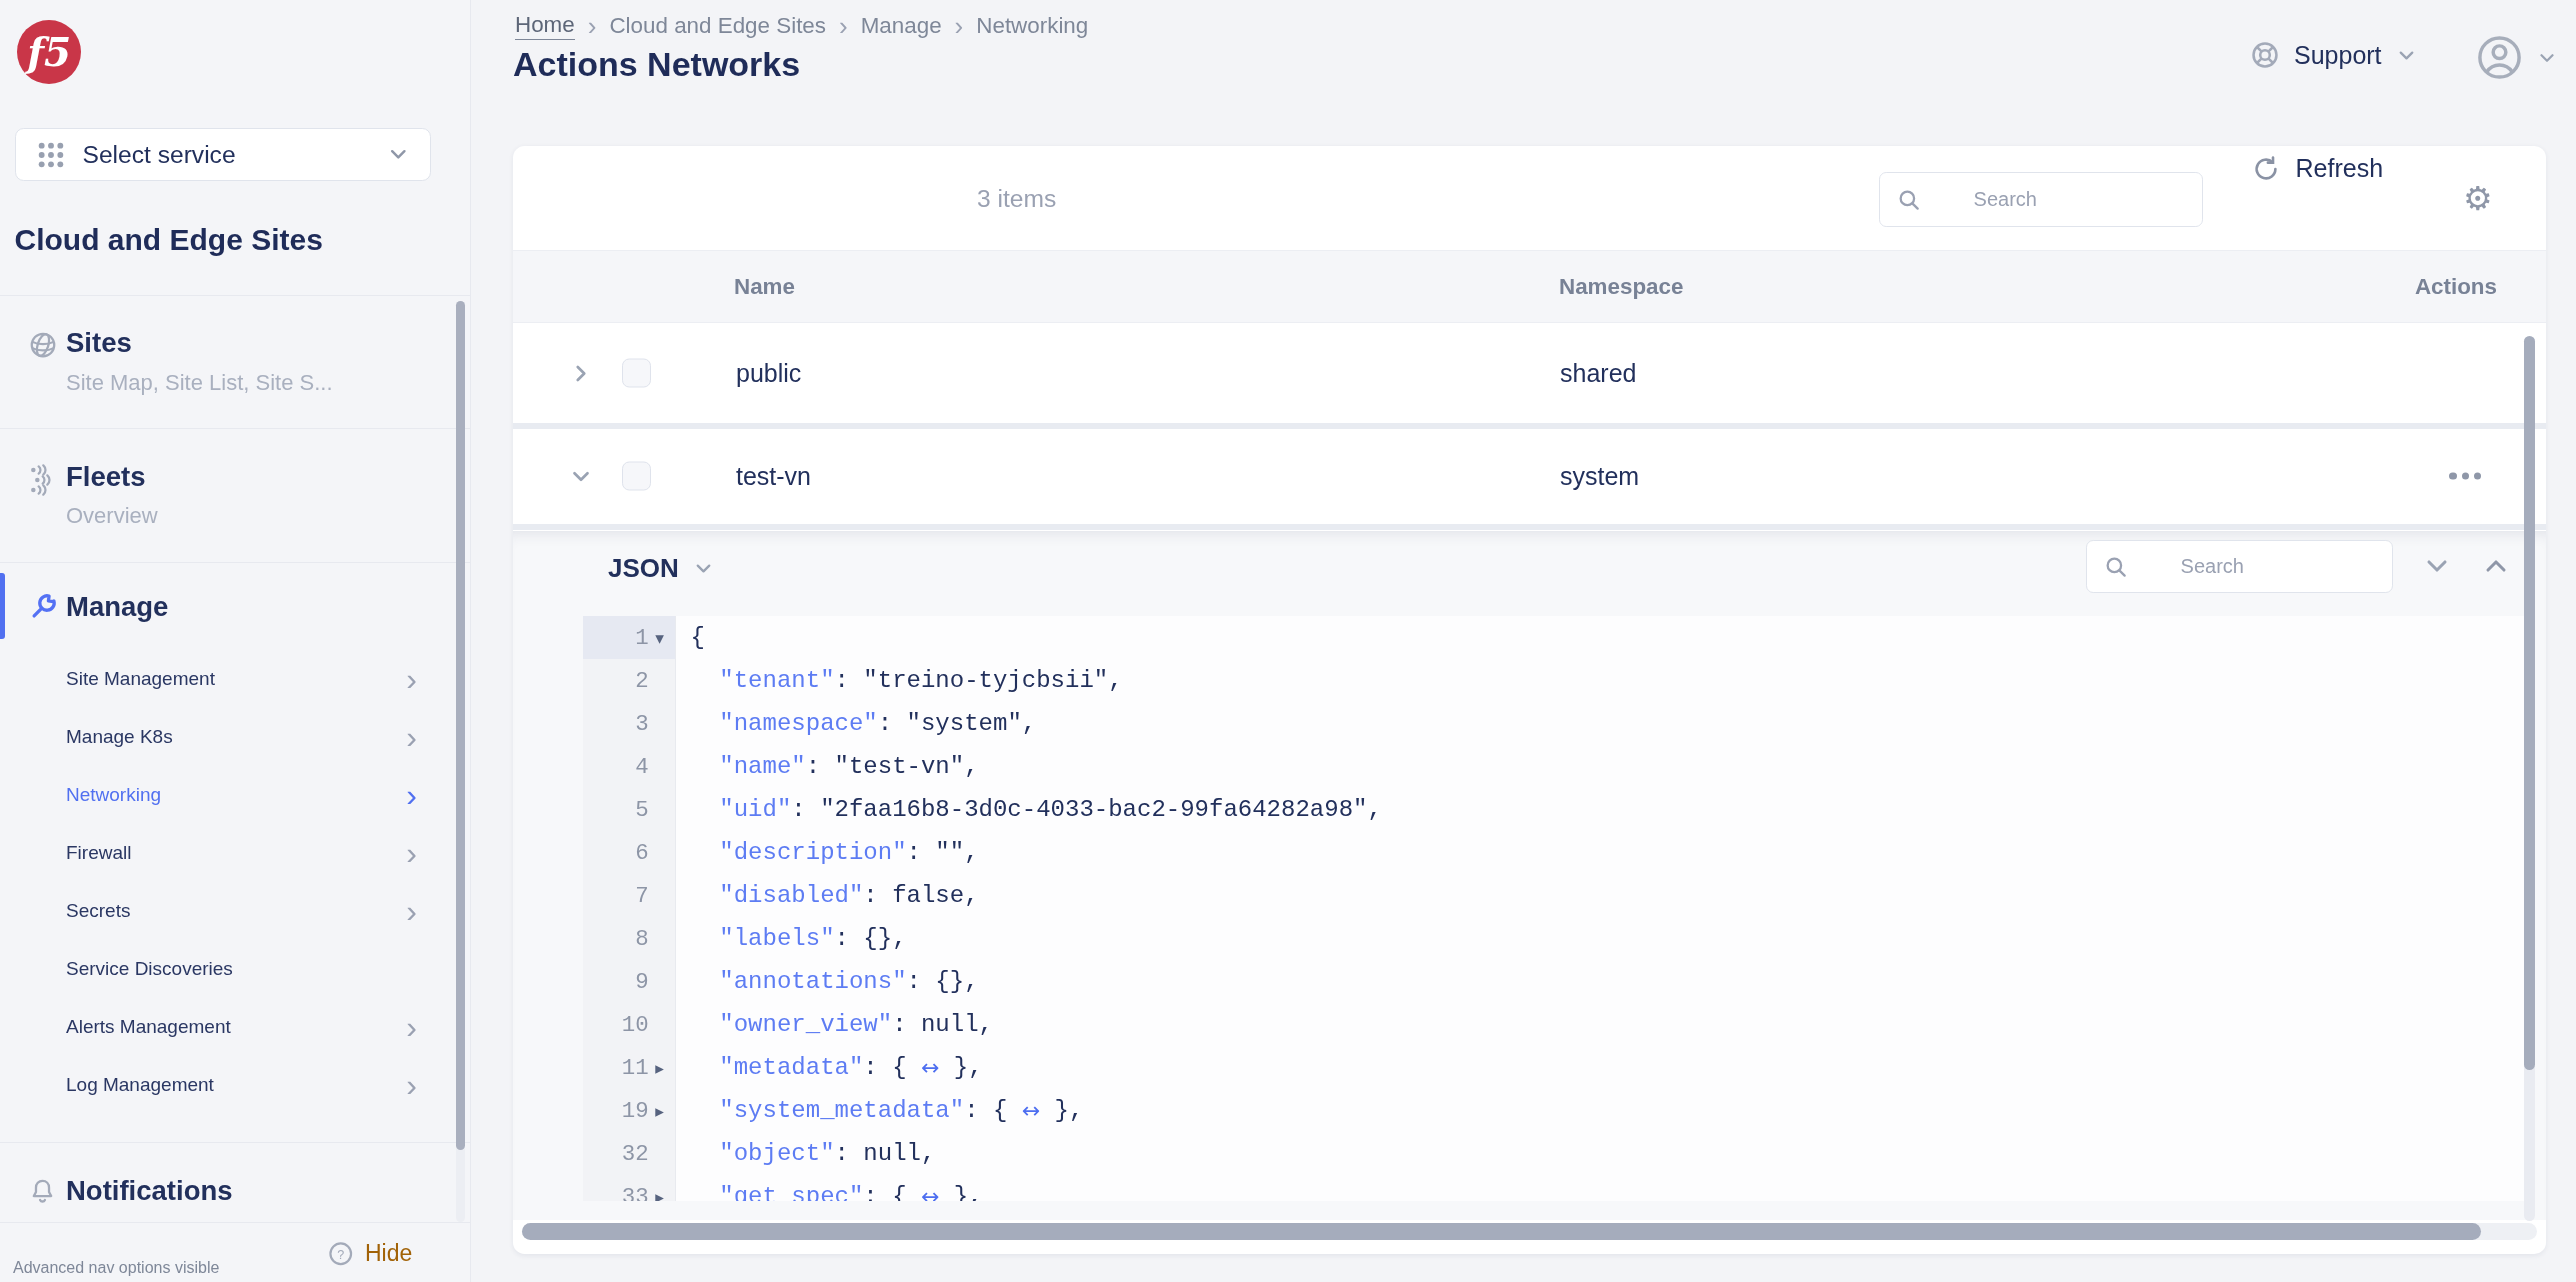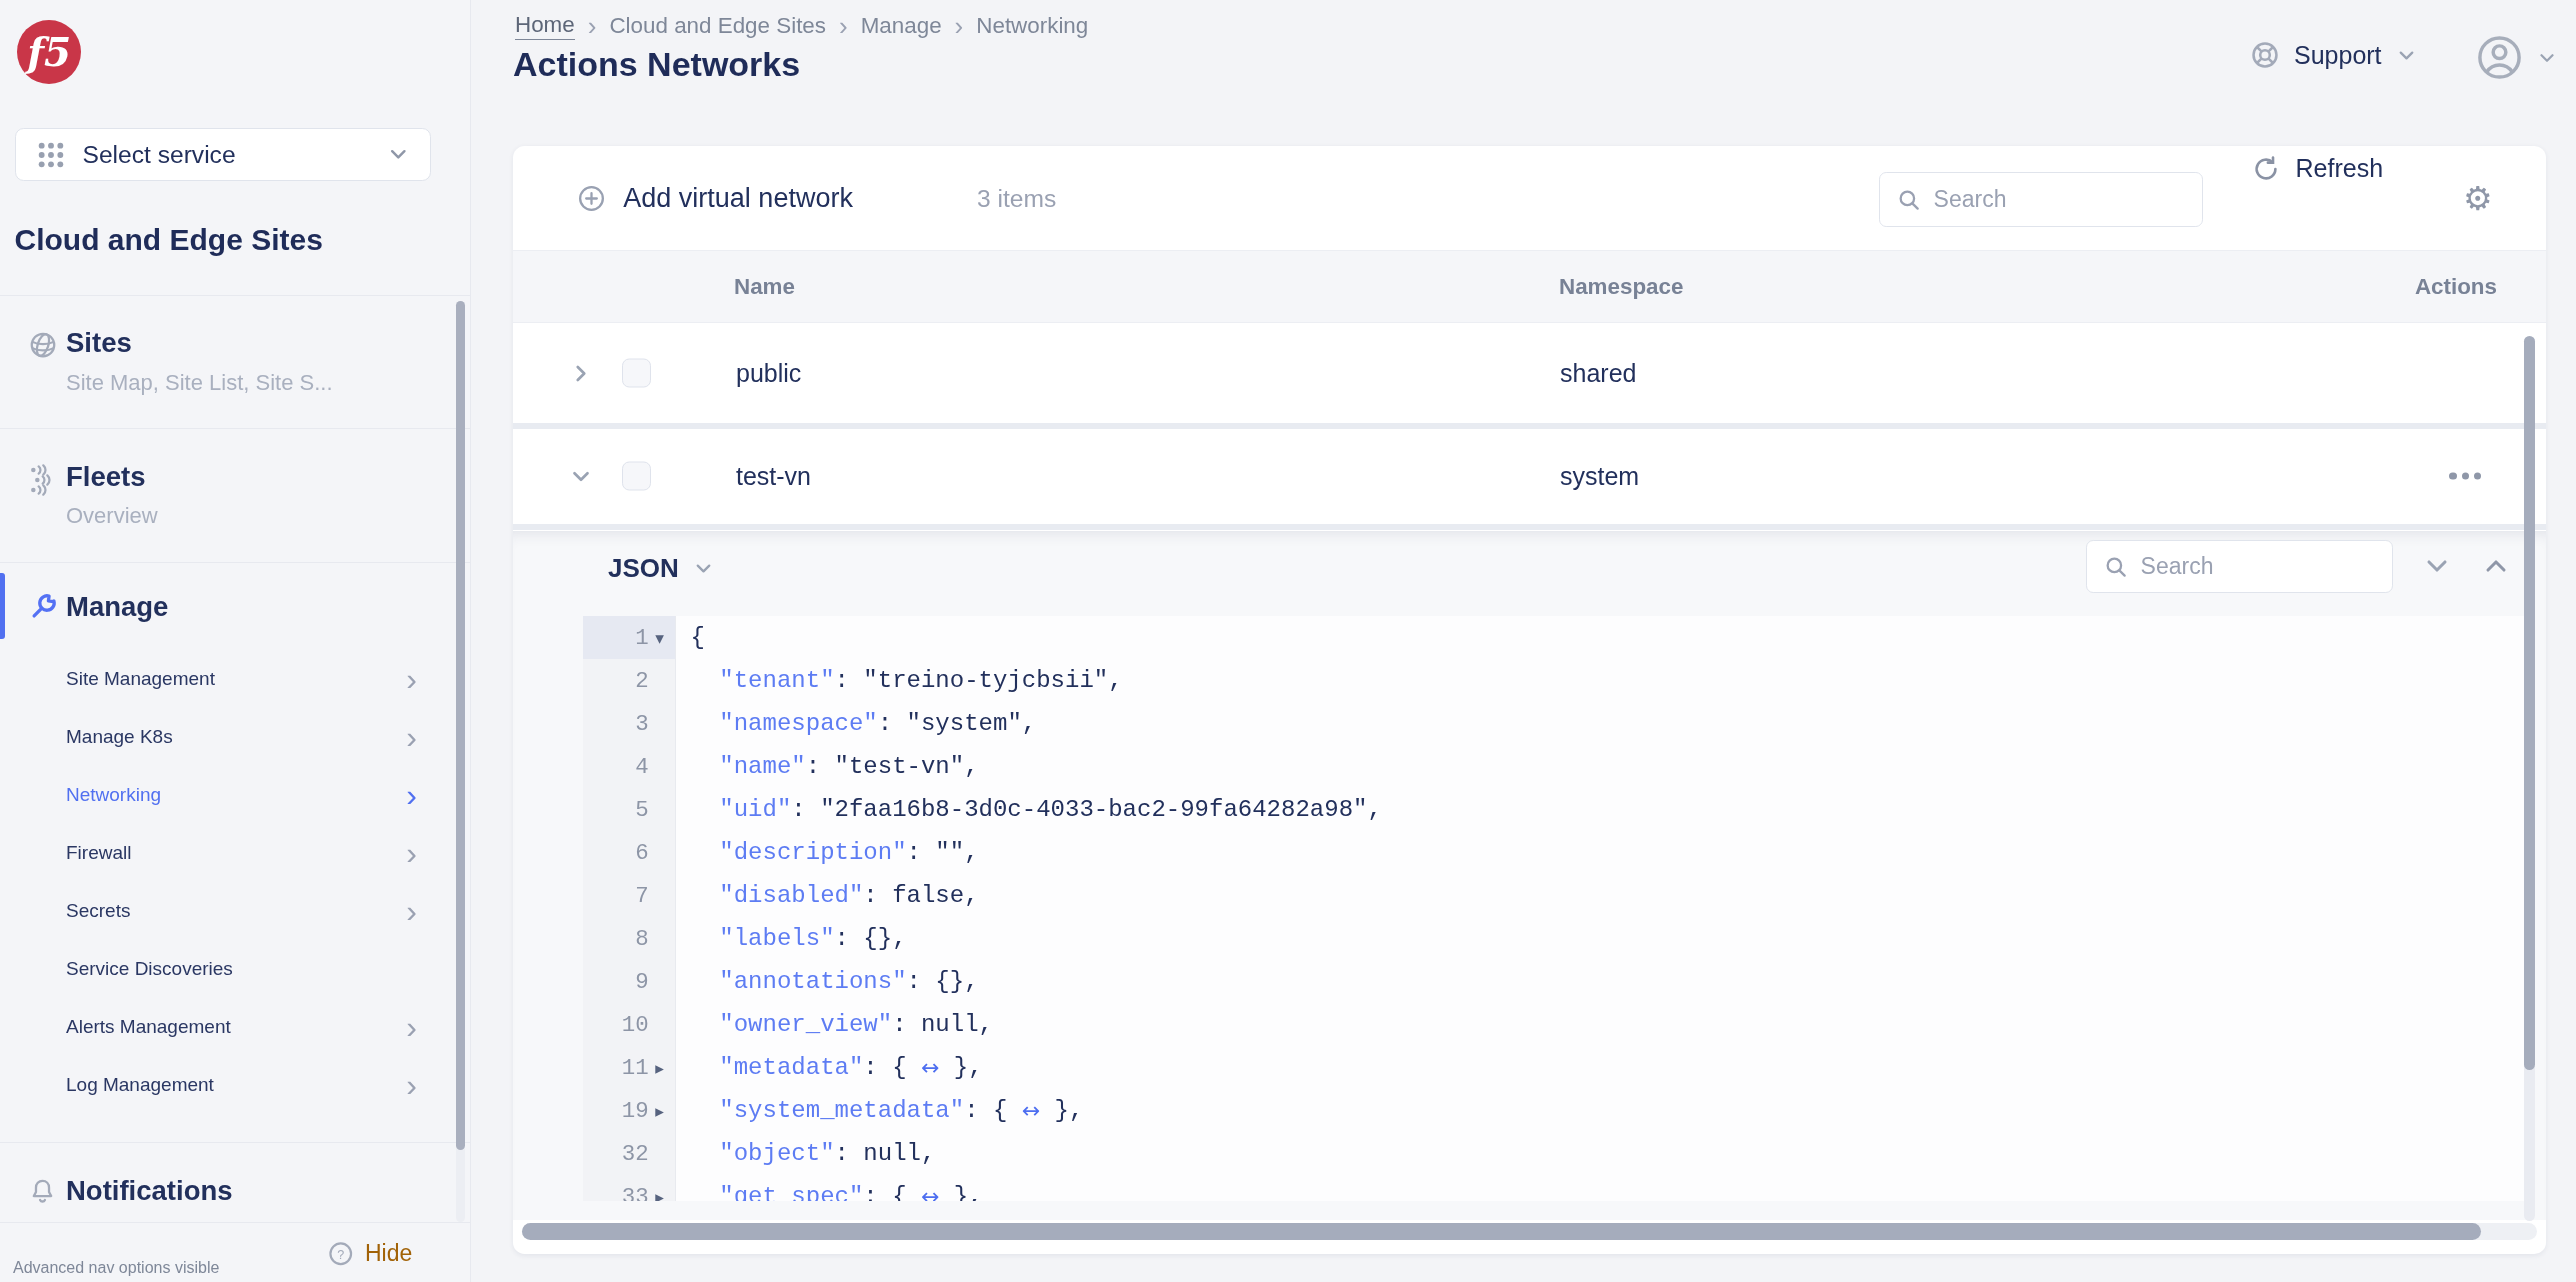--- a/index.html
+++ b/index.html
@@ -56,22 +56,22 @@
   #card { position:absolute; left:513px; top:146px; width:2033px; height:1108px; background:#fff;
     border-radius:11.6px; box-shadow:0 1.4px 5.8px rgba(30,40,90,.07); overflow:hidden; }
 
   .toolbar { position:absolute; left:0; top:0; width:100%; height:105px; border-bottom:1.4px solid #eceef3; }
   .add-btn { position:absolute; left:64px; top:0; height:105px; display:flex; align-items:center; gap:17.3px; cursor:pointer; }
   .add-btn .add-label { font-size:27px; font-weight:500; color:#22305c; }
   .items-count { position:absolute; left:464px; top:0; height:105px; display:flex; align-items:center;
     font-size:24.6px; color:#9aa1b2; }
   .search-box { background:#fff; border:1.4px solid #e0e4ec; border-radius:7.2px;
     display:flex; align-items:center; padding:0 16px; gap:11.6px; }
-  .search-box input { border:none; outline:none; font-size:23px; color:#22305c; width:100%; background:transparent;
-    font-family:"Liberation Sans", sans-serif; }
+  .search-box input { border:none; outline:none; font-size:20px; color:#22305c; width:100%; background:transparent;
+    font-family:"Liberation Sans", sans-serif;margin-left:40px; }
   .search-box input::placeholder { color:#9aa1b2; }
   .toolbar .search-box { position:absolute; left:1366px; top:26px; width:324px; height:55px; }
   .refresh-btn { position:absolute; left:1738px; top:8px; height:105px; display:flex; align-items:flex-start; gap:14.5px; cursor:pointer; }
   .refresh-btn .refresh-label { font-size:25px; color:#22305c; }
   .gear-btn { position:absolute; left:1950px; top:0; height:105px; display:flex; align-items:center; cursor:pointer; }
 
   .thead { position:absolute; left:0; top:105px; width:100%; height:72px; background:#f5f6f9;
     border-bottom:1.4px solid #eceef3; }
   .thead .th { position:absolute; top:0; height:72px; display:flex; align-items:center;
     font-size:22.4px; font-weight:700; color:#788296; }
@@ -297,29 +297,20 @@
   <span class="icon">
     <svg width="22" height="22" viewBox="0 0 24 24" fill="none" stroke="#9aa3b3" stroke-width="2.4" stroke-linecap="round" stroke-linejoin="round">
         <polyline points="6 9 12 15 18 9"></polyline>
       </svg>
   </span>
 </div>
 
 <section id="card">
 
   <div class="toolbar">
-    <div class="add-btn">
-      <span class="icon">
-        <svg width="29" height="29" viewBox="0 0 24 24" fill="none" stroke="#99a1b2" stroke-width="1.9" stroke-linecap="round">
-          <circle cx="12" cy="12" r="9.4"></circle>
-            <path d="M12 7.6 v8.8 M7.6 12 h8.8"></path>
-        </svg>
-      </span>
-      <span class="add-label">Add virtual network</span>
-    </div>
     <div class="items-count">3 items</div>
 
     <div class="search-box">
       <span class="icon">
         <svg width="26" height="26" viewBox="0 0 24 24" fill="none" stroke="#9aa1b2" stroke-width="2.1" stroke-linecap="round">
           <circle cx="10.5" cy="10.5" r="6.2"></circle>
             <path d="M15.3 15.3 L20 20"></path>
         </svg>
       </span>
       <input type="text" placeholder="Search" style="">

